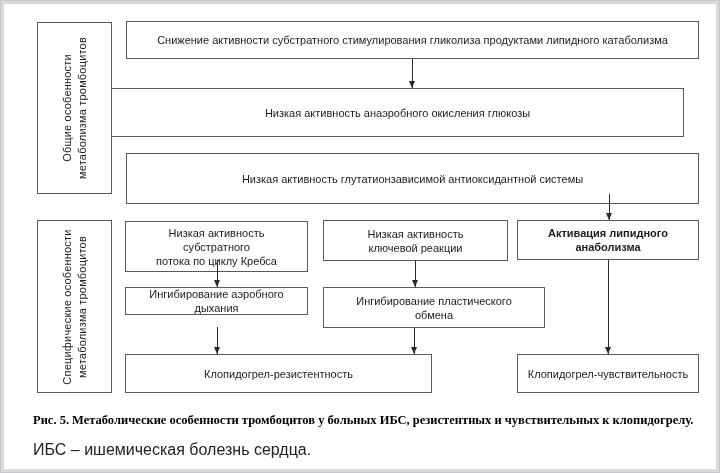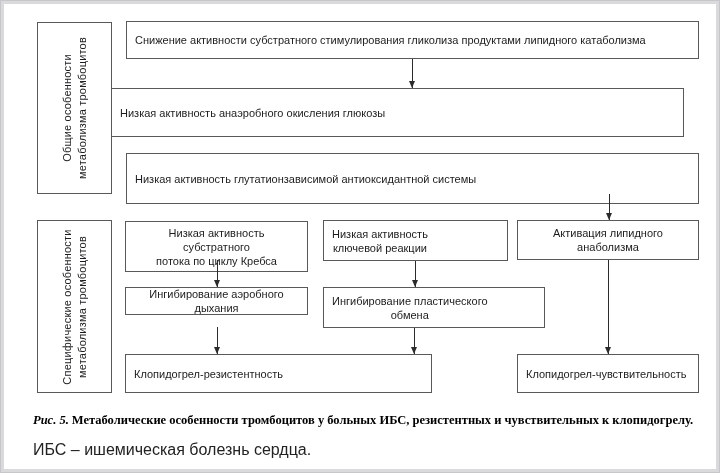--- a/index.html
+++ b/index.html
@@ -12,21 +12,21 @@
   *{margin:0;padding:0;box-sizing:border-box;}
   html,body{background:#fff;}
   body{width:720px;height:473px;overflow:hidden;font-family:"Liberation Sans","DejaVu Sans",sans-serif;}
   .page{
     position:relative;width:720px;height:473px;background:#fff;
     border:1px solid var(--frame-edge);
     box-shadow:inset 0 0 0 3px var(--frame);
   }
   .node{
     position:absolute;background:#fff;border:1px solid var(--box-border);
-    display:flex;align-items:center;
+    display:flex;align-items:center;justify-content:center;
     font-size:11px;line-height:14px;color:var(--text);text-align:center;
     padding:2px 8px;
   }
   .node .txt{white-space:pre-line;}
   .vlabel{position:absolute;background:#fff;border:1px solid var(--box-border);}
   .vtext{
     position:absolute;left:50%;top:50%;
     transform:translate(-50%,-50%) rotate(-90deg);
     width:max-content;white-space:pre-line;text-align:center;
     font-size:11px;line-height:15px;letter-spacing:0.2px;color:var(--text);
@@ -35,21 +35,21 @@
   .arrow::after{
     content:"";position:absolute;bottom:0;left:-3px;
     border-left:3.5px solid transparent;border-right:3.5px solid transparent;
     border-top:7px solid var(--arrow);
   }
   .caption{
     position:absolute;left:32px;top:412px;right:24px;
     font-family:"Liberation Serif","DejaVu Serif",serif;
     font-size:12.5px;line-height:15px;color:#000;font-weight:bold;
   }
-  .caption .cap-label{font-style:italic;font-weight:bold;margin-right:3px;}
+  .caption .cap-label{font-weight:bold;margin-right:3px;}
   .footnote{
     position:absolute;left:32px;top:440px;
     font-size:16px;color:#222;
   }
 </style>
 </head>
 <body>
 
 <div class="page">
 
@@ -75,21 +75,21 @@
   <div class="arrow" style="left:608px;top:193px;height:26px;"></div>
 
   <div class="node" style="left:124px;top:220px;width:183px;height:51px;">
     <span class="txt">Низкая активность субстратного
 потока по циклу Кребса</span>
   </div>
   <div class="node" style="left:322px;top:219px;width:185px;height:41px;">
     <span class="txt">Низкая активность
 ключевой реакции</span>
   </div>
-  <div class="node" style="left:516px;top:219px;width:182px;height:40px;">
+  <div class="node" style="left:516px;top:219px;width:182px;height:40px;font-weight:bold;">
     <span class="txt">Активация липидного анаболизма</span>
   </div>
 
   <div class="arrow" style="left:216px;top:259px;height:27px;"></div>
   <div class="arrow" style="left:414px;top:260px;height:26px;"></div>
   <div class="arrow" style="left:607px;top:259px;height:94px;"></div>
 
   <div class="node" style="left:124px;top:286px;width:183px;height:28px;">
     <span class="txt">Ингибирование аэробного дыхания</span>
   </div>

